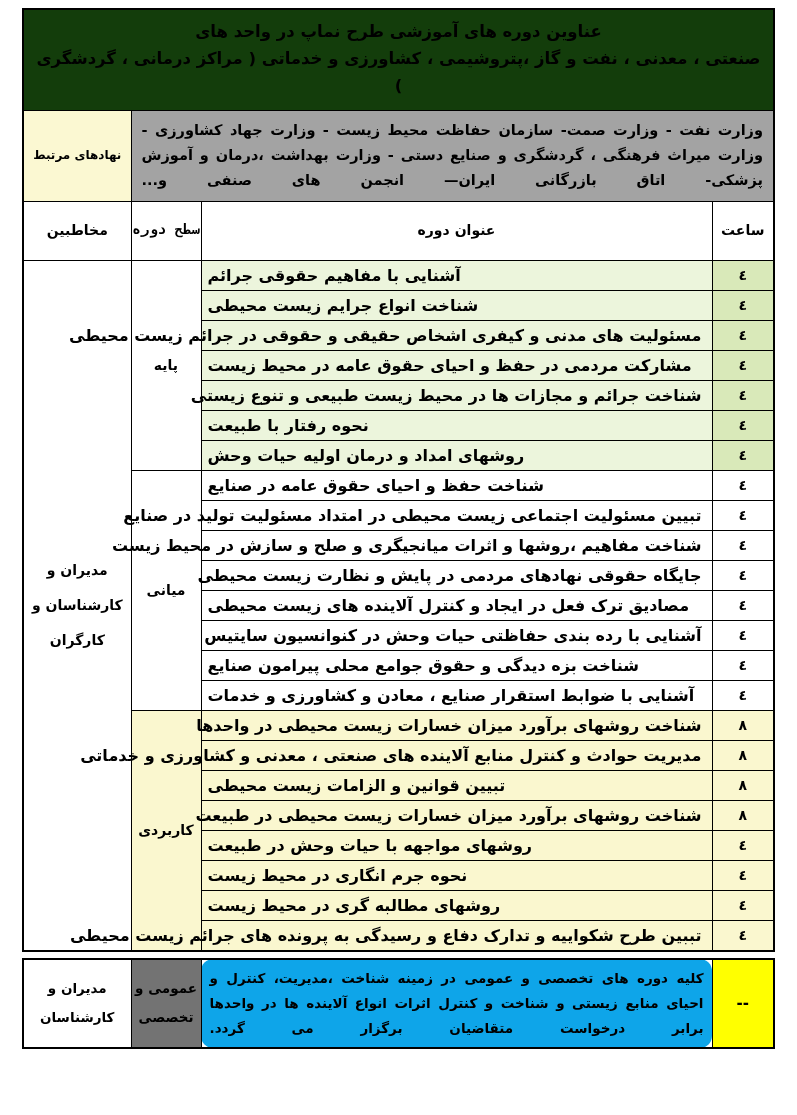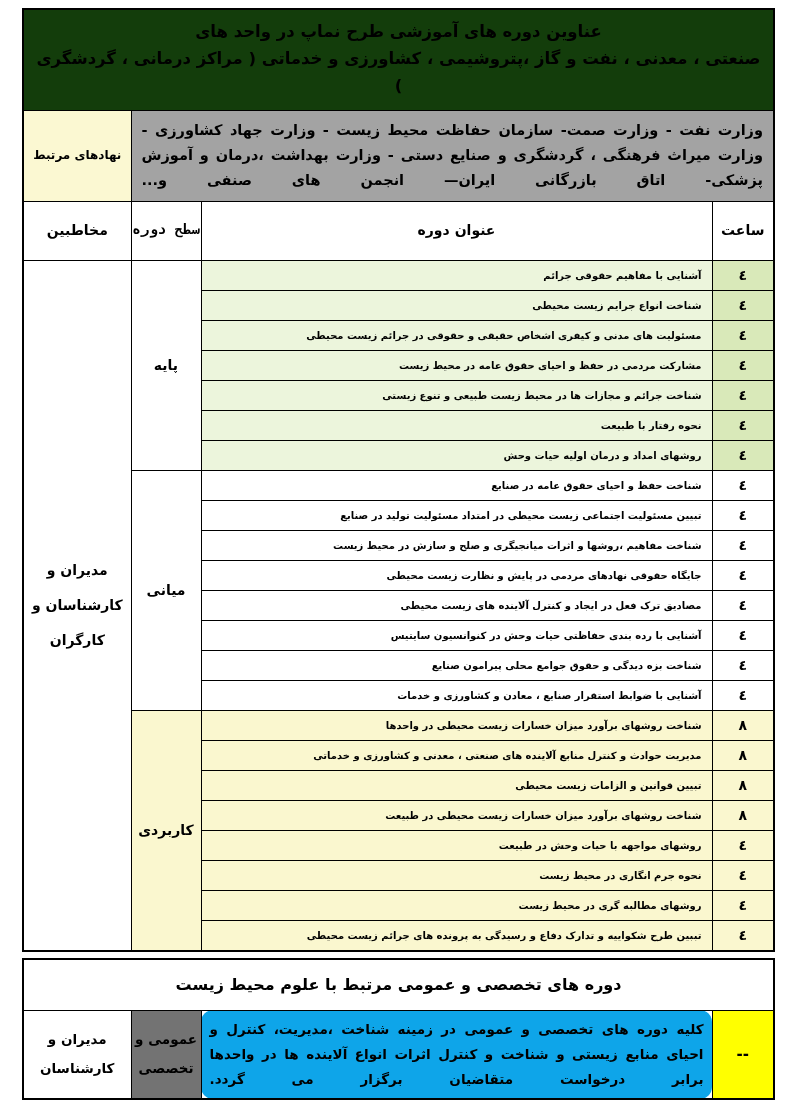--- a/index.html
+++ b/index.html
@@ -78,22 +78,22 @@
   th.h-level   { width: 70px; font-family: Liberation Mono, monospace; }
   th.h-aud     { width: 108px; }
 
   
   td.hours {
     text-align: center;
     font-size: 14px;
     height: 29px;
   }
   td.title {
-    text-align: right;
-    font-size: 10px;
+    text-align: left;
+    font-size: 16px;
     padding: 0 10px 0 6px !important;
     height: 29px;
     white-space: nowrap;
   }
   td.level {
     text-align: center;
     font-size: 14px;
   }
   td.aud {
     text-align: center;
@@ -287,23 +287,20 @@
 
   <table class="main" style="margin-top:6px;">
     <colgroup>
       <col style="width:62px">
       <col>
       <col style="width:70px">
       <col style="width:108px">
     </colgroup>
     <tbody>
       <tr>
-        <td class="sec2-head" colspan="4">دوره های تخصصی و عمومی مرتبط با  علوم محیط زیست</td>
-      </tr>
-      <tr>
         <td class="sec2-dash">--</td>
         <td class="sec2-body">کلیه دوره های تخصصی  و عمومی در زمینه شناخت ،مدیریت، کنترل  و احیای منابع زیستی  و  شناخت و کنترل اثرات انواع آلاینده ها   در واحدها  برابر درخواست متقاضیان برگزار می گردد.</td>
         <td class="sec2-tag">عمومی و تخصصی</td>
         <td class="sec2-aud">مدیران و کارشناسان</td>
       </tr>
     </tbody>
   </table>
 
 </div>
 

